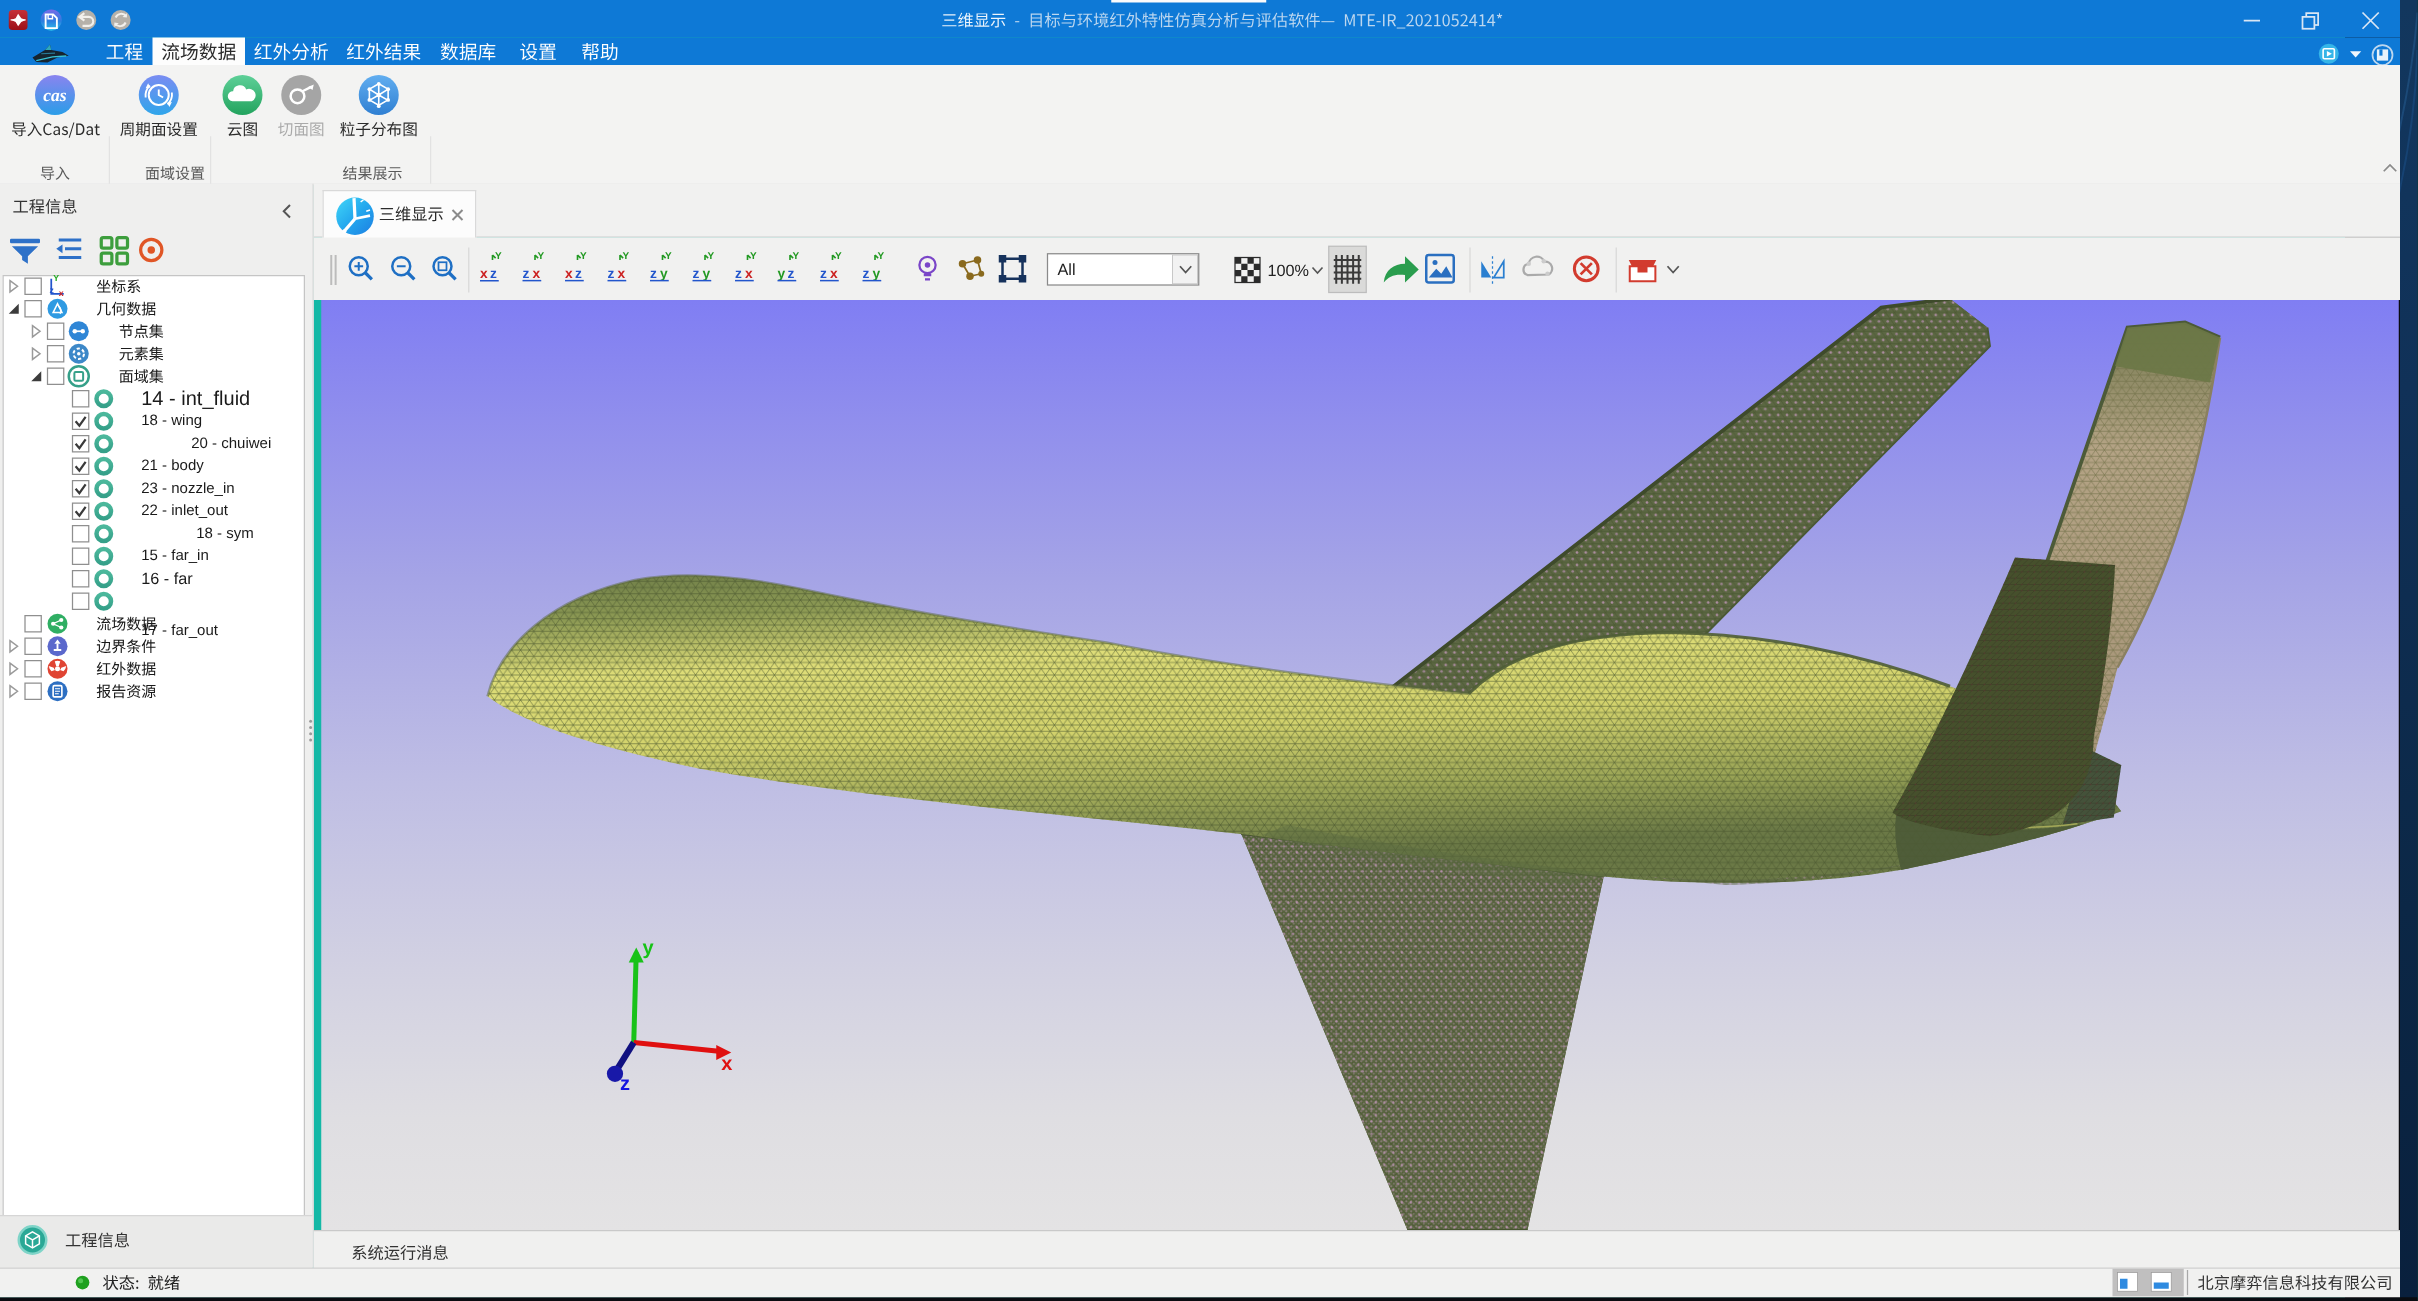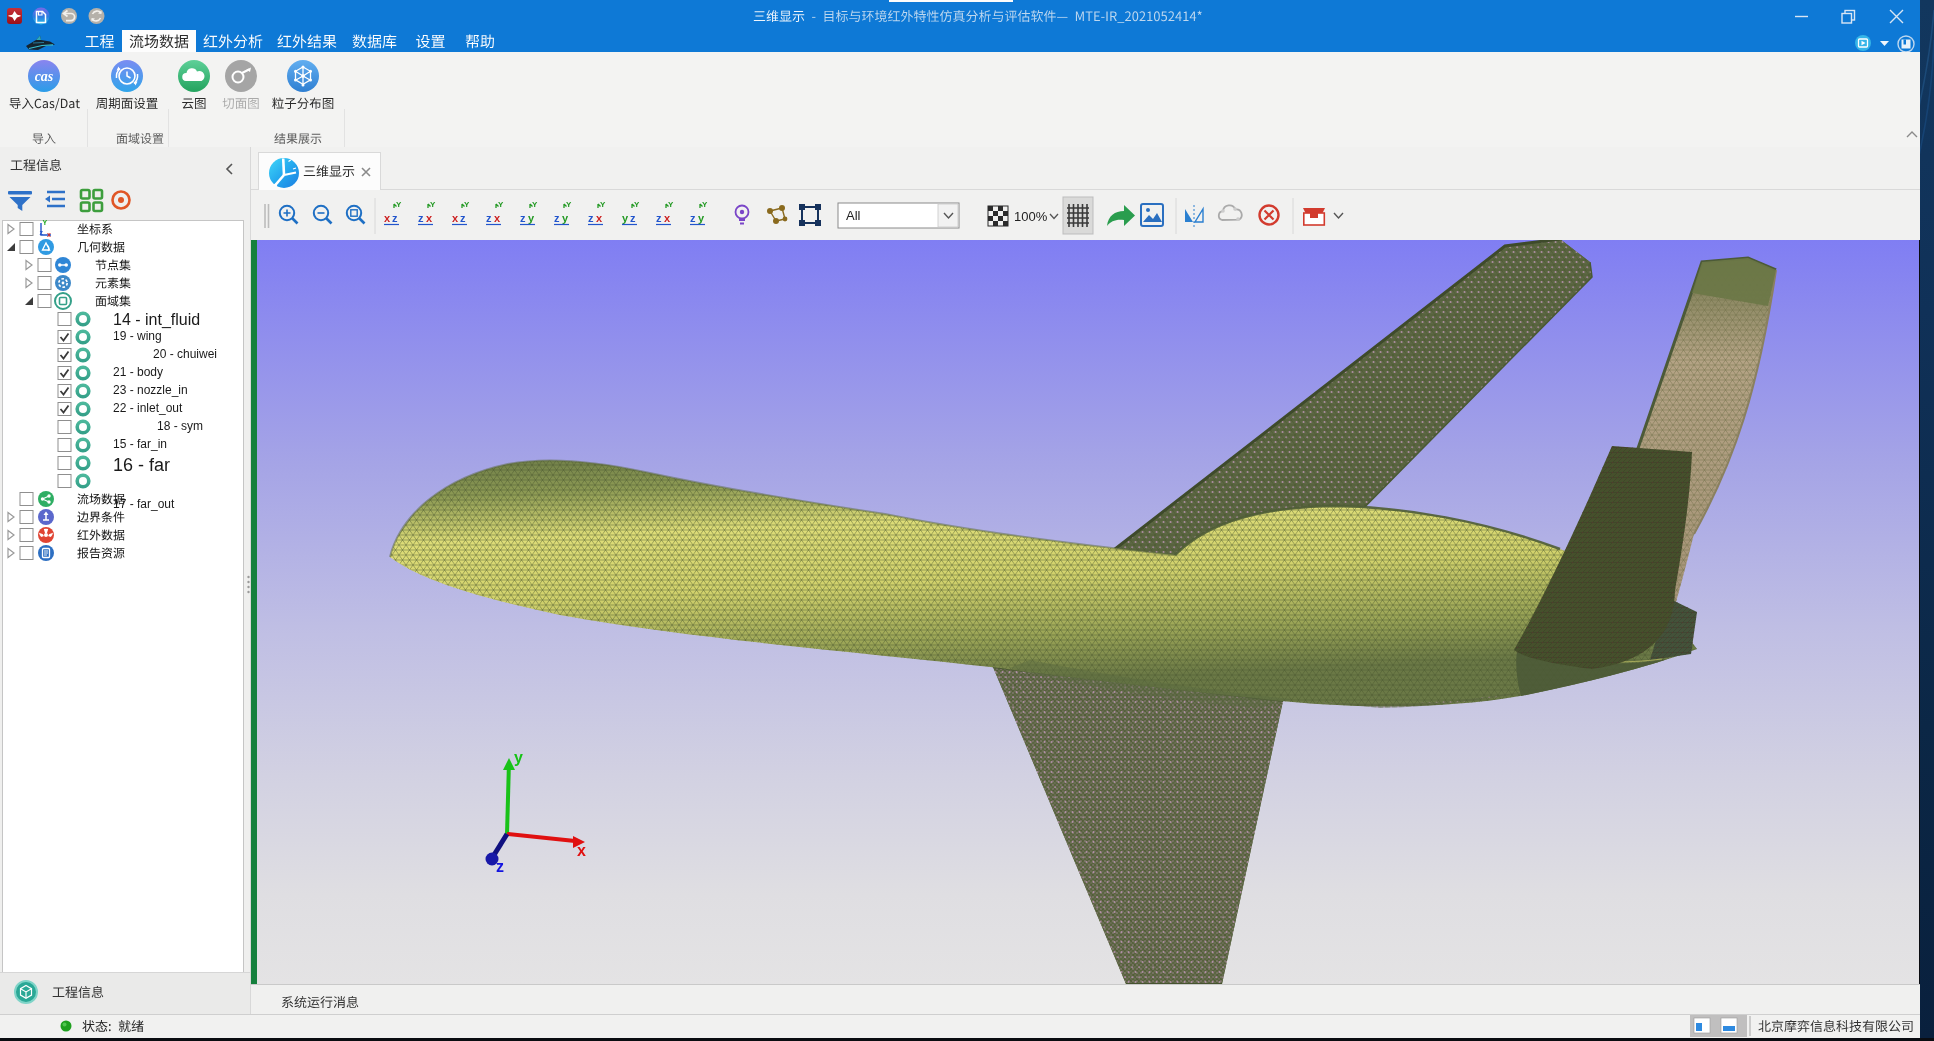--- a/index.html
+++ b/index.html
@@ -1,15 +1,15 @@
 <!DOCTYPE html>
 <html><head><meta charset="utf-8"><style>
 html,body{margin:0;padding:0;width:1934px;height:1041px;overflow:hidden;background:#0a0c11;font-family:"Liberation Sans",sans-serif;}
 .a{position:absolute;}
-#win{left:0;top:0;width:1876px;height:1038px;background:#15803d;}
+#win{left:0;top:0;width:1876px;height:1038px;background:#14b8a6;}
 #titlebar{left:0;top:0;width:1920px;height:30px;background:#0e79d6;}
 #menubar{left:0;top:30px;width:1920px;height:22px;background:#0e79d6;}
 #activetab{left:122px;top:30px;width:74px;height:27px;background:#fdfdfd;}
 #ribbon{left:0;top:52px;width:1920px;height:95px;background:#f3f3f2;border-bottom:1px solid #dcdcdc;}
 .rsep{top:57px;width:1px;height:85px;background:#e2e2e2;}
 #leftpanel{left:0;top:147px;width:250px;height:867px;background:#efefee;border-right:1px solid #d8d8d8;}
 #treebox{left:2px;top:73px;width:240px;height:752px;background:#ffffff;border:1px solid #c5c5c5;}
 #panelbot{left:0;top:825px;width:250px;height:42px;background:#eaeae9;border-top:1px solid #d6d6d6;}
 #tabbar{left:251px;top:147px;width:1669px;height:43px;background:#f1f1f0;}
 #tabbar .bline{left:0;top:42px;width:1669px;height:1px;background:#d9d9d9;}
@@ -532,28 +532,28 @@
  <circle cx="66" cy="12" r="5.5" fill="#1fa01f"></circle>
       <circle cx="64.5" cy="10.5" r="2" fill="#5ecf5e" opacity="0.8"></circle>
  <rect x="1690" y="1" width="57" height="22" fill="#c0bfbf"></rect>
  <rect x="1694" y="4" width="16" height="15" fill="#ffffff" stroke="#9a9a9a" stroke-width="0.6"></rect>
  <rect x="1696" y="9" width="6" height="8" fill="#2e8ae0"></rect>
  <rect x="1721" y="4" width="16" height="15" fill="#ffffff" stroke="#9a9a9a" stroke-width="0.6"></rect>
  <rect x="1723" y="12" width="12" height="5" fill="#2e8ae0"></rect>
  <path d="M1750 2 v20" stroke="#a8a8a8" stroke-width="1"></path>
 </svg>
   <div class="lat" style="left:113px;top:311px;font-size:16px;color:#1a1a1a;">14 - int_fluid</div>
-    <div class="lat" style="left:113px;top:329px;font-size:12px;color:#1a1a1a;">19 - wing</div>
+    <div class="lat" style="left:113px;top:329px;font-size:12px;color:#1a1a1a;">18 - wing</div>
     <div class="lat" style="left:113px;top:347px;font-size:12px;color:#1a1a1a;margin-left:40px;">20 - chuiwei</div>
     <div class="lat" style="left:113px;top:365px;font-size:12px;color:#1a1a1a;text-align:center;">21 - body</div>
     <div class="lat" style="left:113px;top:383px;font-size:12px;color:#1a1a1a;">23 - nozzle_in</div>
     <div class="lat" style="left:113px;top:401px;font-size:12px;color:#1a1a1a;">22 - inlet_out</div>
     <div class="lat" style="left:113px;top:419px;font-size:12px;color:#1a1a1a;margin-left:44px;">18 - sym</div>
     <div class="lat" style="left:113px;top:437px;font-size:12px;color:#1a1a1a;">15 - far_in</div>
-    <div class="lat" style="left:113px;top:455px;font-size:18px;color:#1a1a1a;">16 - far</div>
+    <div class="lat" style="left:113px;top:455px;font-size:13px;color:#1a1a1a;">16 - far</div>
     <div class="lat" style="left:113px;top:497px;font-size:12px;color:#1a1a1a;">17 - far_out</div>
 </div>
 <div id="rightstrip" class="a">
     <svg class="a" style="left:0;top:0" width="14" height="1038" viewBox="0 0 14 1038">
 <path d="M-4 120 Q 10 60 14 10" stroke="#255d94" stroke-width="1.6" fill="none" opacity="0.5"></path>
 <path d="M-2 160 Q 12 100 14 40" stroke="#1d5590" stroke-width="1.6" fill="none" opacity="0.45"></path>
 </svg>
   </div>
 <div id="botstrip" class="a"></div>
 <svg style="position:absolute;left:0;top:0;z-index:50;pointer-events:none" width="1934" height="1041" viewBox="0 0 1934 1041">

